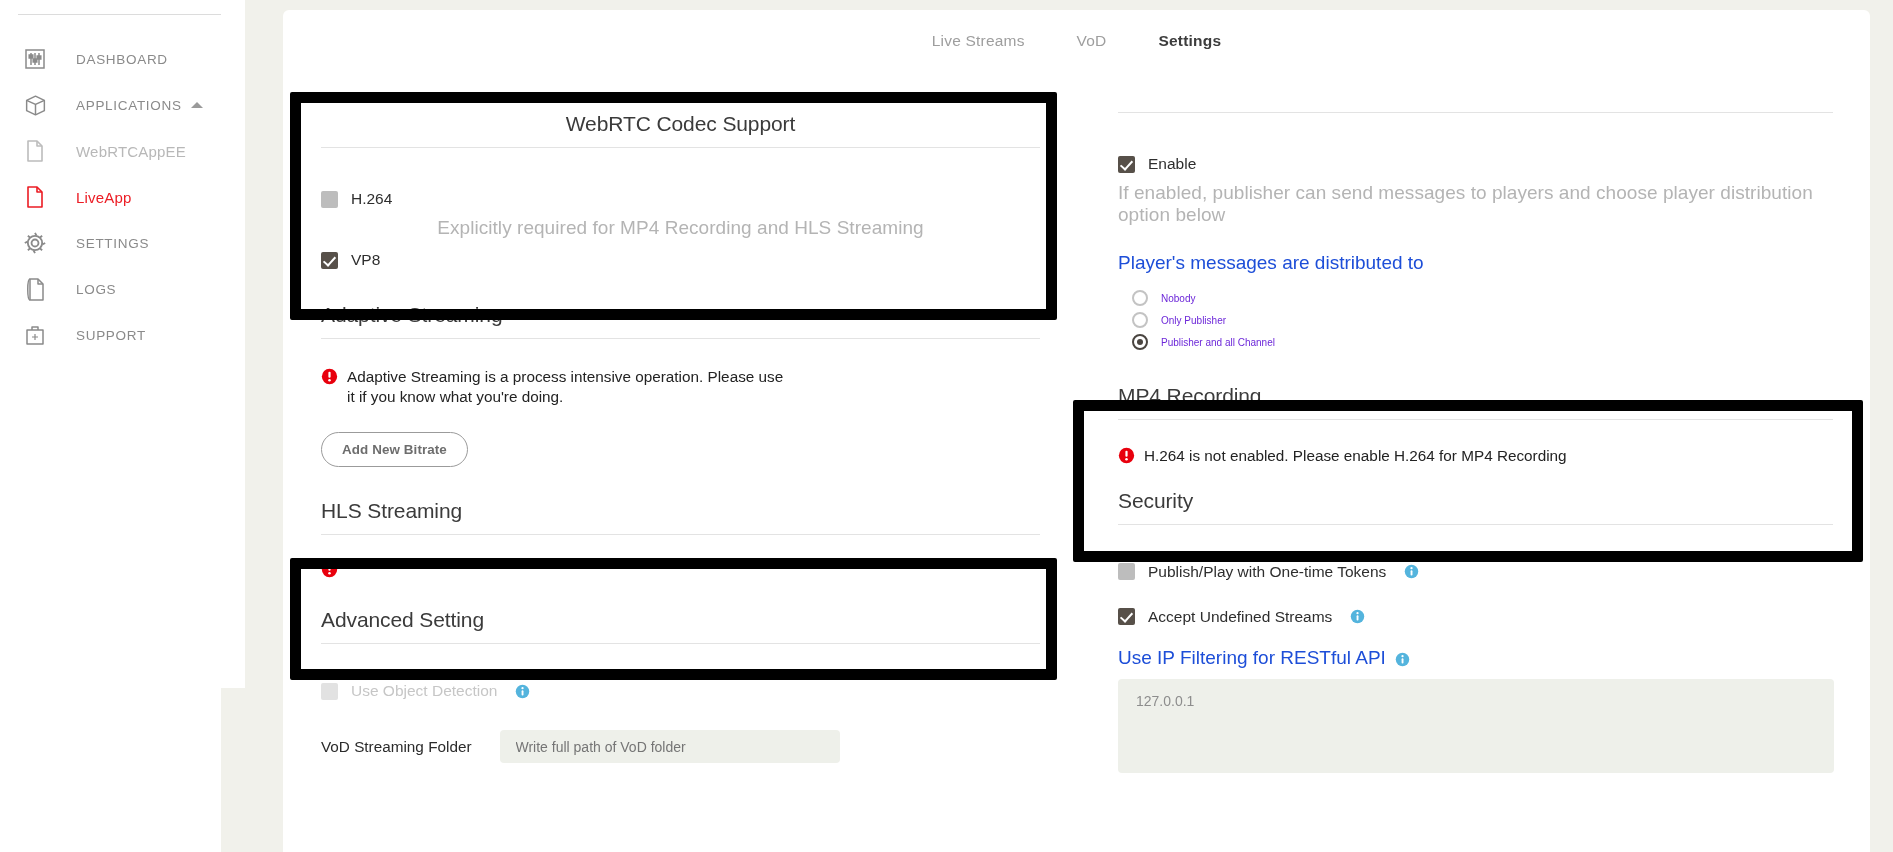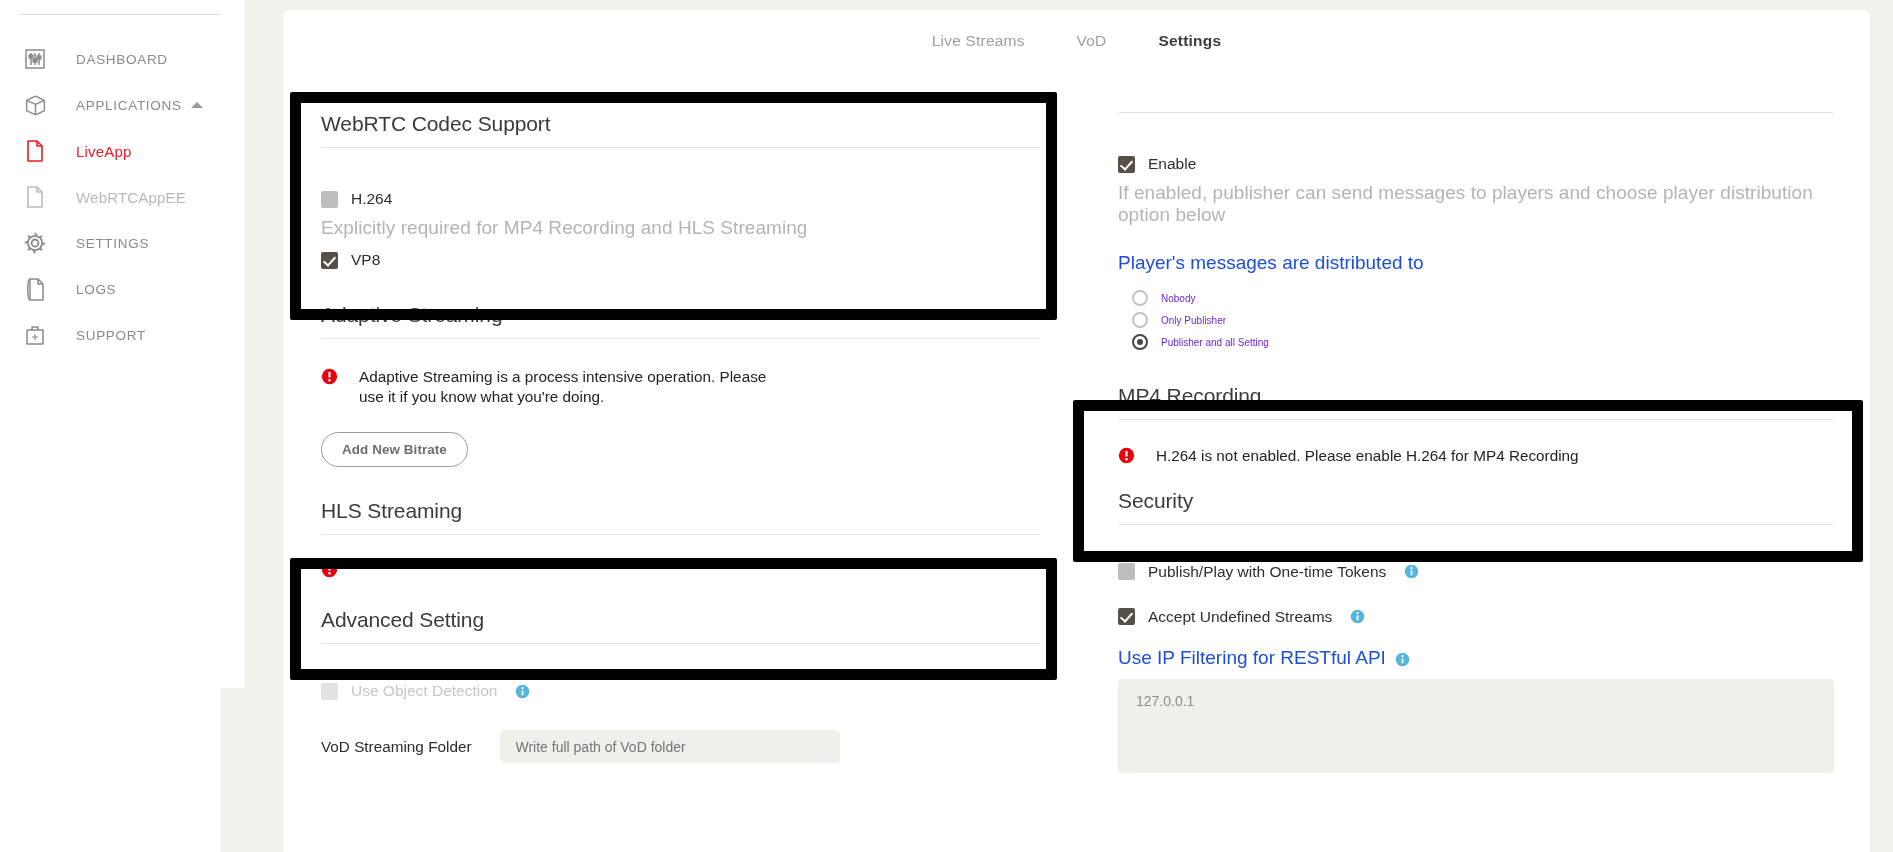--- a/index.html
+++ b/index.html
@@ -199,21 +199,21 @@
   .help-text {
     font-size: 19px;
     color: #b4b4b4;
     letter-spacing: 0.05px;
   }
 
   
   .warn-row {
     display: flex;
     align-items: flex-start;
-    gap: 21px;
+    gap: 9px;
   }
   .warn-ico {
     flex: 0 0 17px;
     width: 17px; height: 17px;
     margin-top: 1px;
   }
   .warn-text {
     font-size: 15.3px;
     color: #232323;
     line-height: 1.28;
@@ -348,38 +348,38 @@
           <svg width="25" height="25" viewBox="0 0 24 24" fill="none" stroke="#8a8a8a" stroke-width="1.4" stroke-linejoin="round">
             <path d="M12 3 L20.5 7 L20.5 17 L12 21 L3.5 17 L3.5 7 Z"></path>
             <path d="M3.5 7 L12 11 L20.5 7"></path>
               <path d="M12 11 L12 21"></path>
           </svg>
         </span>
         <span class="nav-label">APPLICATIONS</span>
         <span class="nav-caret"></span>
       </li>
 
+      <li class="nav-item sub inactive">
+        <span class="nav-icon">
+          <svg width="20" height="24" viewBox="0 0 20 24" fill="none" stroke="#bcbcbc" stroke-width="1.6" stroke-linejoin="round">
+            <path d="M3 2 H12 L17 7 V22 H3 Z"></path>
+              <path d="M12 2 V7 H17"></path>
+          </svg>
+        </span>
+        <span class="nav-label">WebRTCAppEE</span>
+      </li>
+
       <li class="nav-item sub active">
         <span class="nav-icon">
           <svg width="20" height="24" viewBox="0 0 20 24" fill="none" stroke="#ec1c24" stroke-width="1.6" stroke-linejoin="round">
             <path d="M3 2 H12 L17 7 V22 H3 Z"></path>
               <path d="M12 2 V7 H17"></path>
           </svg>
         </span>
         <span class="nav-label">LiveApp</span>
-      </li>
-
-      <li class="nav-item sub inactive">
-        <span class="nav-icon">
-          <svg width="20" height="24" viewBox="0 0 20 24" fill="none" stroke="#bcbcbc" stroke-width="1.6" stroke-linejoin="round">
-            <path d="M3 2 H12 L17 7 V22 H3 Z"></path>
-              <path d="M12 2 V7 H17"></path>
-          </svg>
-        </span>
-        <span class="nav-label">WebRTCAppEE</span>
       </li>
 
       <li class="nav-item">
         <span class="nav-icon">
           <svg width="26" height="26" viewBox="0 0 24 24" fill="none" stroke="#8a8a8a" stroke-width="1.7">
             <circle cx="12" cy="12" r="3.2"></circle>
             <path d="M12 2.6 L13.4 5.2 M12 21.4 L10.6 18.8 M2.6 12 L5.2 10.6 M21.4 12 L18.8 13.4
                      M5.4 5.4 L7.6 7.1 M18.6 18.6 L16.4 16.9 M5.4 18.6 L7.6 16.9 M18.6 5.4 L16.4 7.1"></path>
             <circle cx="12" cy="12" r="6.6"></circle>
           </svg>
@@ -417,21 +417,21 @@
     <div class="tabs">
       <div class="tab">Live Streams</div>
       <div class="tab">VoD</div>
       <div class="tab active">Settings</div>
     </div>
 
     <div class="columns">
 
       <section class="col left">
 
-        <div class="sec" style="padding-top:28px;">
+        <div class="sec" style="padding-top:28px;text-align:center;">
           <div class="sec-title">WebRTC Codec Support</div>
           <div class="sec-rule"></div>
 
           <div class="chk-row" style="margin-top:42px;">
             <span class="chk off"></span>
             <span class="chk-label">H.264</span>
           </div>
           <div class="help-text" style="margin-top:9px;">Explicitly required for MP4 Recording and HLS Streaming</div>
 
           <div class="chk-row" style="margin-top:12px;">
@@ -515,21 +515,21 @@
           <div class="radio-row" style="margin-top:13px;">
             <span class="radio"></span>
             <span class="radio-label">Nobody</span>
           </div>
           <div class="radio-row">
             <span class="radio"></span>
             <span class="radio-label">Only Publisher</span>
           </div>
           <div class="radio-row">
             <span class="radio sel"></span>
-            <span class="radio-label">Publisher and all Setting</span>
+            <span class="radio-label">Publisher and all Channel</span>
           </div>
         </div>
 
         <div class="sec" style="padding-top:31px;">
           <div class="sec-title">MP4 Recording</div>
           <div class="sec-rule"></div>
 
           <div class="warn-row" style="margin-top:26px;">
             <span class="warn-ico">
               <svg width="17" height="17" viewBox="0 0 20 20">

